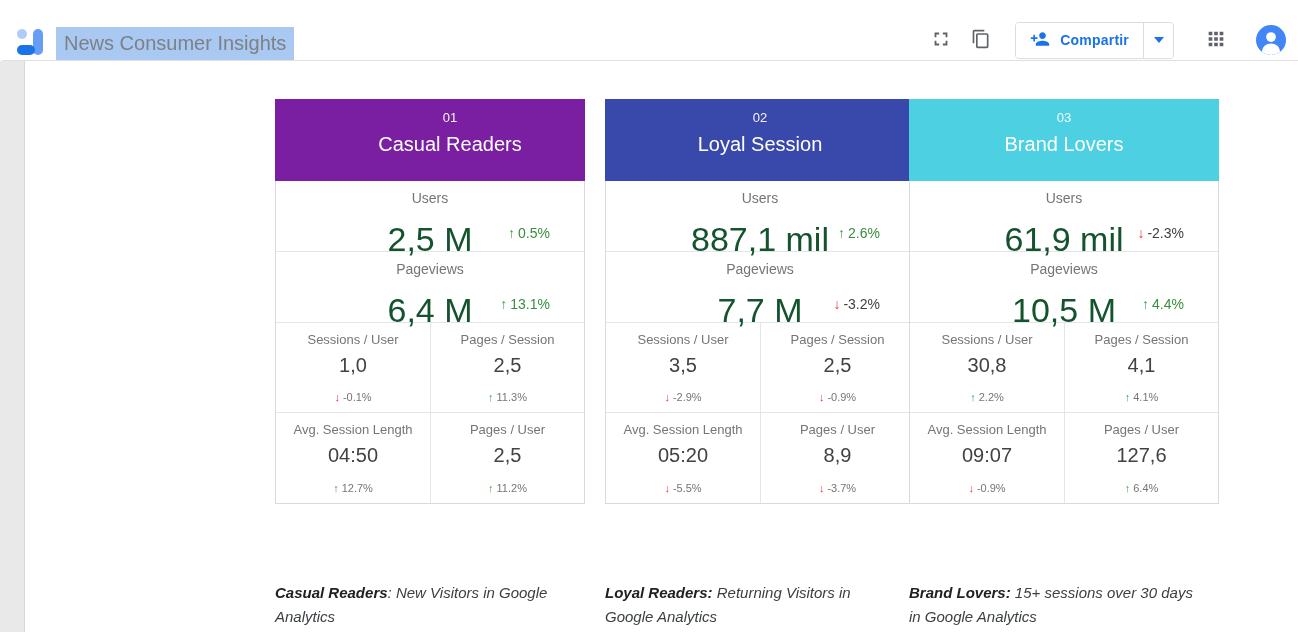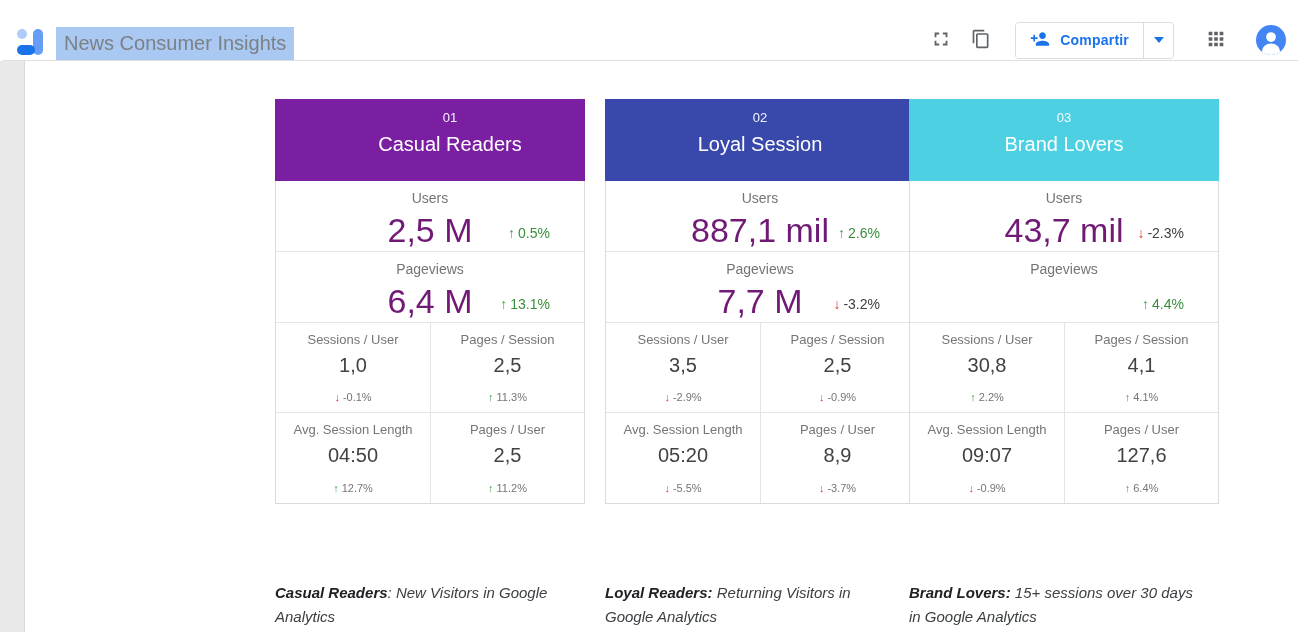--- a/index.html
+++ b/index.html
@@ -57,21 +57,21 @@
 
   .card { position:absolute; top:99px; width:310px; }
   .card-h { height:82px; text-align:center; color:#fff; }
   .card-num { padding-top:11px; font-size:13px; opacity:.95; }
   .card-name { margin-top:8px; font-size:20px; }
 
   .card-body { border:1px solid #d8dade; border-top:none; background:#fff; }
 
   .r-big { height:71px; border-bottom:1px solid #e3e5e8; position:relative; text-align:center; }
   .m-label { padding-top:9px; font-size:14px; color:#757575; }
-  .m-value { margin-top:5px; font-size:34px; color:#701a75; }
+  .m-value { margin-top:14px; font-size:34px; color:#14532d; }
 
   .delta { white-space:nowrap; }
   .big-delta { position:absolute; right:34px; bottom:10px; font-size:14px; }
   .delta .arrow { font-weight:bold; margin-right:3px; }
   .delta.up .arrow::before { content:"↑"; color:#43a047; }
   .delta.down .arrow::before { content:"↓"; color:#e53935; }
   .big-delta.up .dtext { color:#388e3c; }
   .big-delta.down .dtext { color:#404040; }
 
   .r-small { display:flex; height:90px; }
@@ -278,27 +278,28 @@
   </div>
 
   <div class="card pos-3">
     <div class="card-h" style="background: rgb(77, 208, 225);">
       <div class="card-num">03</div>
       <div class="card-name">Brand Lovers</div>
     </div>
     <div class="card-body">
       <div class="r-big">
         <div class="m-label">Users</div>
-        <div class="m-value">43,7 mil</div>
+        <div class="m-value">61,9 mil</div>
         <div class="delta big-delta down">
           <span class="arrow"></span><span class="dtext">-2.3%</span>
         </div>
       </div>
       <div class="r-big">
         <div class="m-label">Pageviews</div>
+        <div class="m-value">10,5 M</div>
         <div class="delta big-delta up">
           <span class="arrow"></span><span class="dtext">4.4%</span>
         </div>
       </div>
       <div class="r-small rs-top">
         <div class="cell">
           <div class="s-label">Sessions / User</div>
           <div class="s-value">30,8</div>
           <div class="delta small-delta up">
             <span class="arrow"></span><span class="dtext">2.2%</span>

